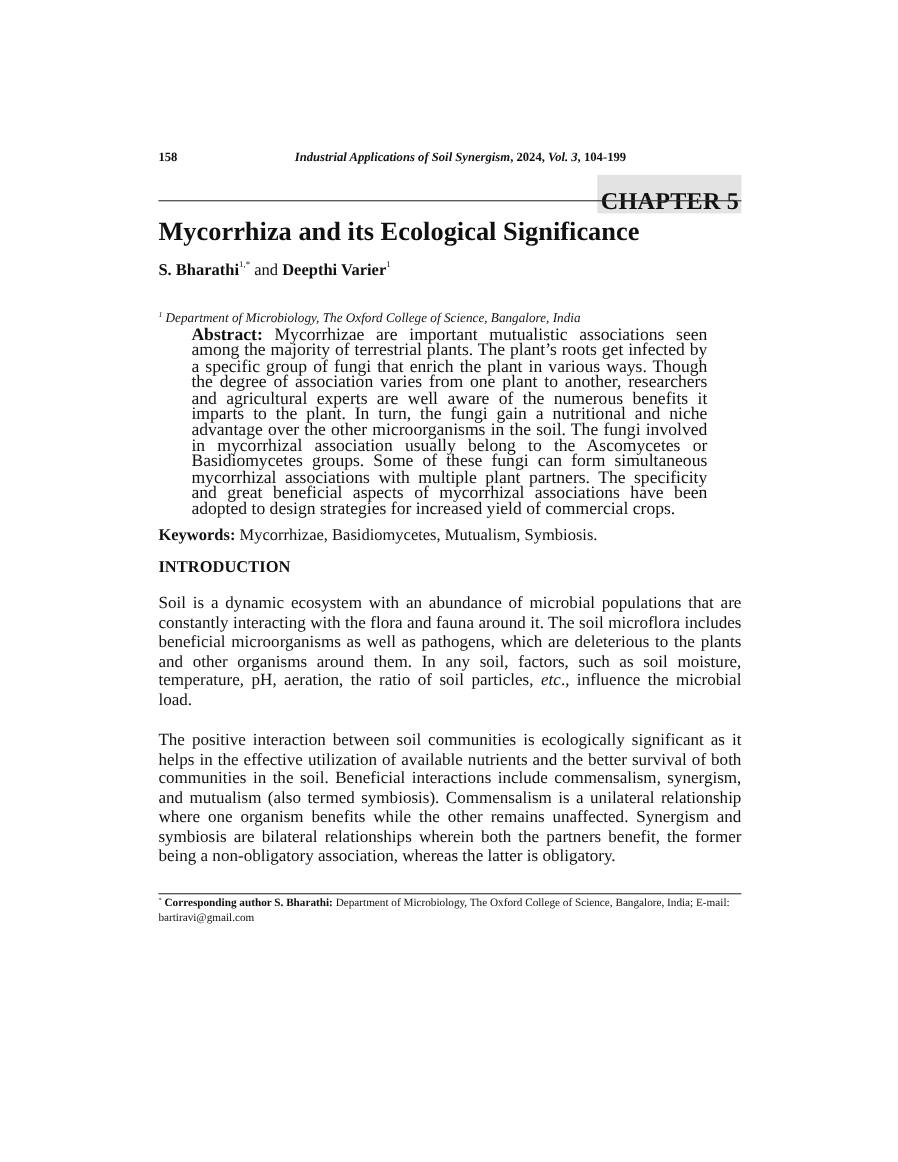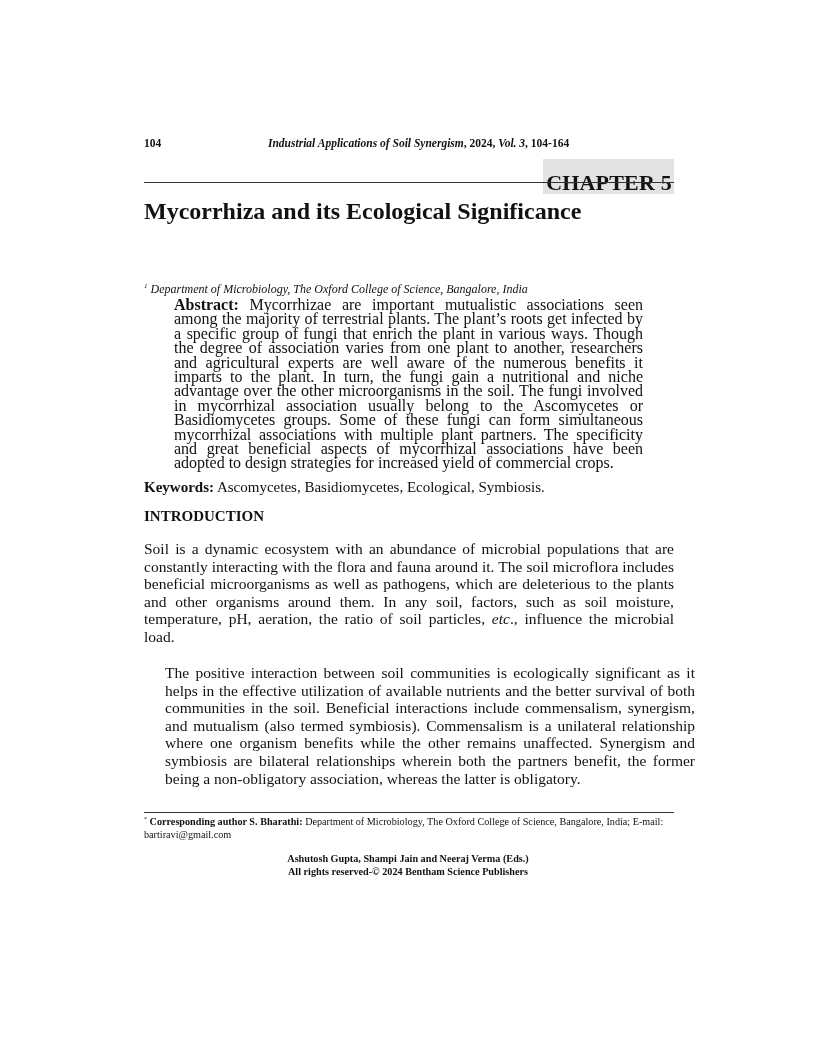--- a/index.html
+++ b/index.html
@@ -17,63 +17,62 @@
     .authors b { font-weight: bold; }
     .authors sup { font-size: 8px; vertical-align: 7px; line-height: 0; }
     .affil { position: absolute; left: 144px; top: 261px; font-size: 12px; font-style: italic; white-space: nowrap; line-height: 15px; margin-top: 21px; }
     .affil sup { font-size: 7px; vertical-align: 5px; line-height: 0; }
     .abstract { position: absolute; left: 174px; top: 298px; width: 469px; font-size: 16px; line-height: 14.4px; text-align: justify; }
     .abstract b { font-weight: bold; }
     .keywords { position: absolute; left: 144px; top: 478px; font-size: 15px; line-height: 18px; white-space: nowrap; }
     .section-head { position: absolute; left: 144px; top: 507px; font-size: 15px; font-weight: bold; line-height: 18px; font-family: Liberation Serif, serif; }
     .para { position: absolute; left: 144px; width: 530px; font-size: 15.5px; line-height: 17.6px; text-align: justify; }
     .p1 { top: 540px; }
-    .p2 { top: 664px; margin-left: 21px; }
+    .p2 { top: 664px; }
     .foot-rule { position: absolute; left: 144px; top: 812px; width: 530px; border-top: 1px solid #333; }
     .footnote { position: absolute; left: 144px; top: 816px; width: 530px; font-size: 10.2px; line-height: 12.5px; }
     .footnote sup { font-size: 6px; vertical-align: 4px; line-height: 0; }
     .editors { position: absolute; left: 0; width: 816px; top: 853px; text-align: center; font-size: 10.2px; font-weight: bold; line-height: 12.5px; }
   </style>
 </head>
 <body>
 
 <div class="page">
 
   <div class="running-head">
-    <span class="pageno">104</span>
-    <span class="journal"><i>Industrial Applications of Soil Synergism</i><span>, 2024, </span><i>Vol. 3</i><span>, 104-164</span></span>
+    <span class="pageno">158</span>
+    <span class="journal"><i>Industrial Applications of Soil Synergism</i><span>, 2024, </span><i>Vol. 3</i><span>, 104-199</span></span>
   </div>
 
   <div class="chapter-box">CHAPTER 5</div>
   <div class="head-rule"></div>
 
   <div class="title">Mycorrhiza and its Ecological Significance</div>
 
+  <div class="authors">
+    <b>S. Bharathi</b><sup>1,*</sup><span> and </span><b>Deepthi Varier</b><sup>1</sup>
+  </div>
 
   <div class="affil">
     <sup>1</sup><span> Department of Microbiology, The Oxford College of Science, Bangalore, India</span>
   </div>
 
   <div class="abstract">
     <b>Abstract:</b><span> Mycorrhizae are important mutualistic associations seen among the majority of terrestrial plants. The plant’s roots get infected by a specific group of fungi that enrich the plant in various ways. Though the degree of association varies from one plant to another, researchers and agricultural experts are well aware of the numerous benefits it imparts to the plant. In turn, the fungi gain a nutritional and niche advantage over the other microorganisms in the soil. The fungi involved in mycorrhizal association usually belong to the Ascomycetes or Basidiomycetes groups. Some of these fungi can form simultaneous mycorrhizal associations with multiple plant partners. The specificity and great beneficial aspects of mycorrhizal associations have been adopted to design strategies for increased yield of commercial crops.</span>
   </div>
 
   <div class="keywords">
-    <b>Keywords:</b><span> Ascomycetes, Basidiomycetes, Ecological, Symbiosis.</span>
+    <b>Keywords:</b><span> Mycorrhizae, Basidiomycetes, Mutualism, Symbiosis.</span>
   </div>
 
   <div class="section-head">INTRODUCTION</div>
 
   <div class="para p1"><span>Soil is a dynamic ecosystem with an abundance of microbial populations that are constantly interacting with the flora and fauna around it. The soil microflora includes beneficial microorganisms as well as pathogens, which are deleterious to the plants and other organisms around them. In any soil, factors, such as soil moisture, temperature, pH, aeration, the ratio of soil particles, </span><i>etc</i><span>., influence the microbial load.</span></div>
 
   <div class="para p2">The positive interaction between soil communities is ecologically significant as it helps in the effective utilization of available nutrients and the better survival of both communities in the soil. Beneficial interactions include commensalism, synergism, and mutualism (also termed symbiosis). Commensalism is a unilateral relationship where one organism benefits while the other remains unaffected. Synergism and symbiosis are bilateral relationships wherein both the partners benefit, the former being a non-obligatory association, whereas the latter is obligatory.</div>
 
   <div class="foot-rule"></div>
   <div class="footnote">
     <sup>*</sup><b> Corresponding author S. Bharathi:</b><span> Department of Microbiology, The Oxford College of Science, Bangalore, India; E-mail: bartiravi@gmail.com</span>
   </div>
 
-  <div class="editors">
-    <div>Ashutosh Gupta, Shampi Jain and Neeraj Verma (Eds.)</div>
-    <div>All rights reserved-© 2024 Bentham Science Publishers</div>
-  </div>
 
 </div>
 
 </body></html>

